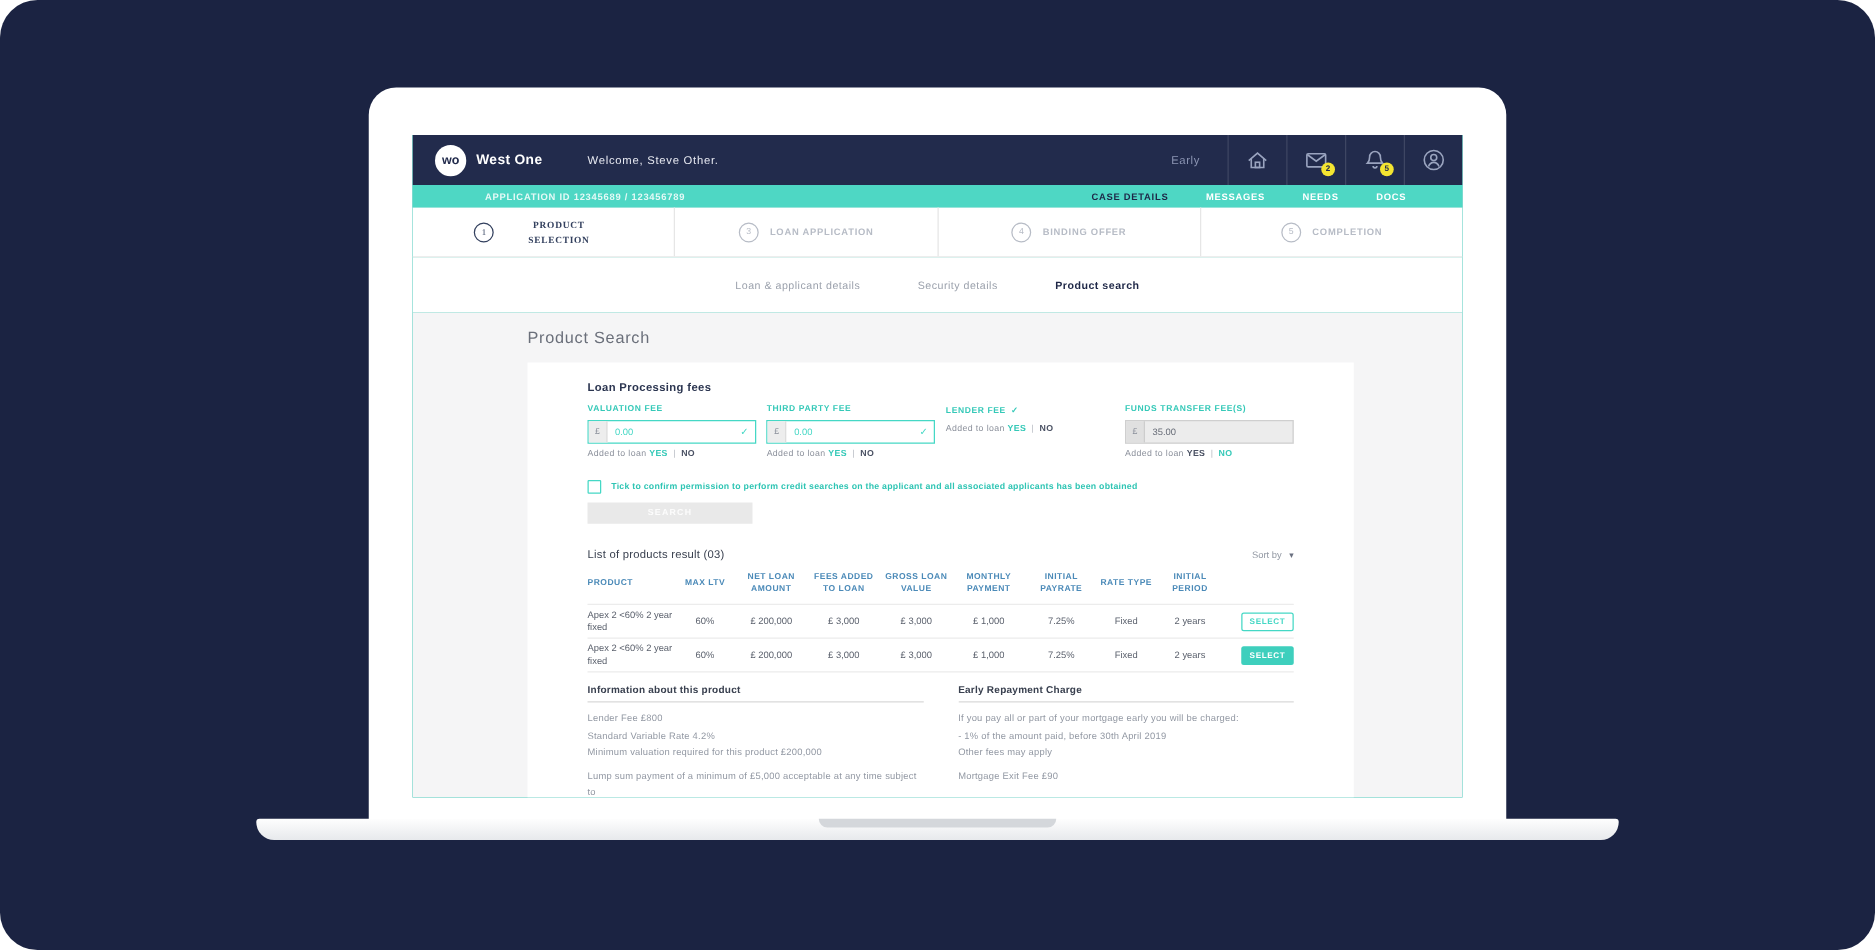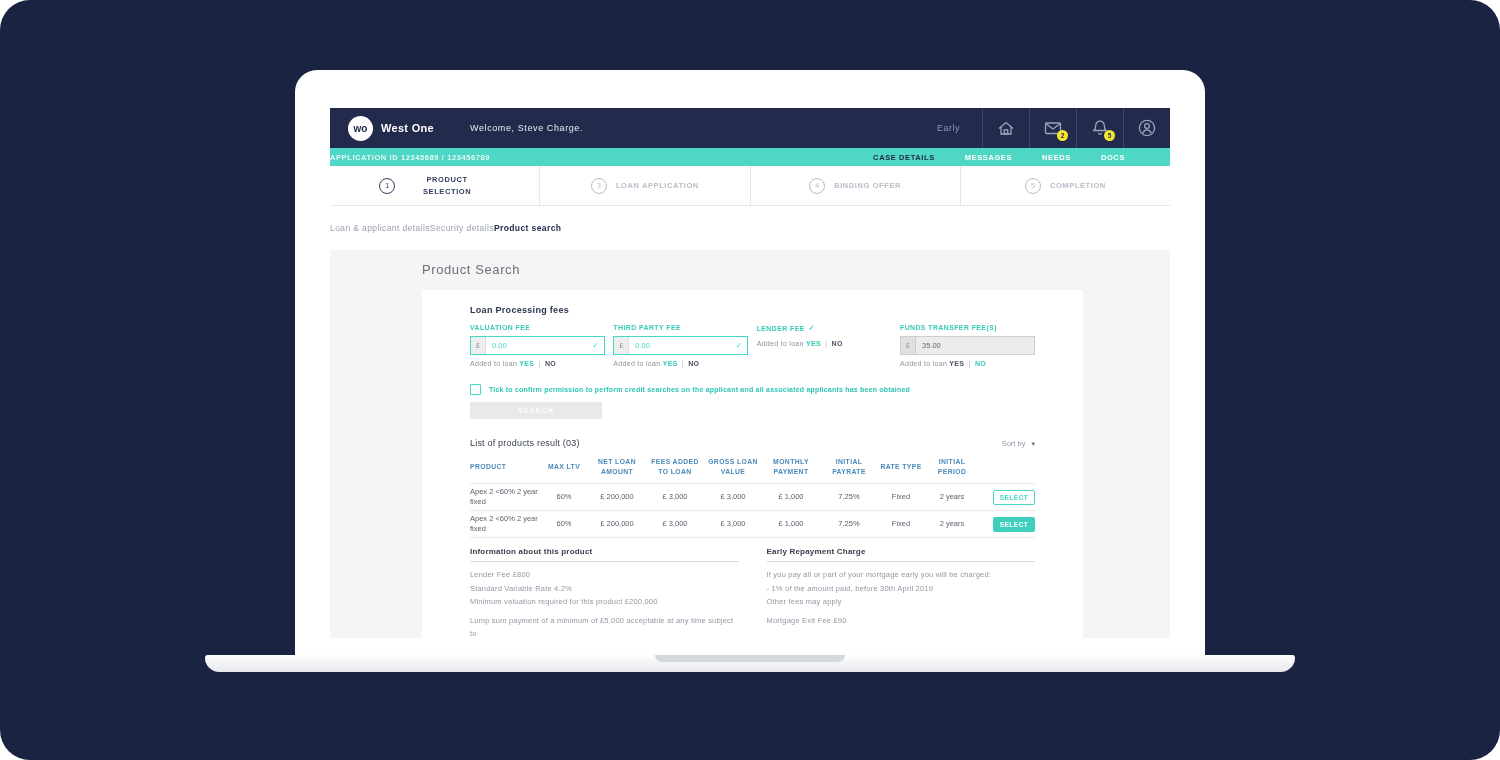--- a/index.html
+++ b/index.html
@@ -19,38 +19,38 @@
   .logo-text { font-size:11px; font-weight:bold; letter-spacing:.3px; }
   .welcome { font-size:9px; letter-spacing:.6px; color:#e8eaf2; }
   .nav-right { margin-left:auto; display:flex; align-items:center; height:100%; }
   .logout { font-size:9px; color:#8d96b4; letter-spacing:.5px; padding:0 22px; cursor:pointer; }
   .icon-cell { width:47px; height:100%; border-left:1px solid rgba(255,255,255,.13); display:flex; align-items:center; justify-content:center; position:relative; cursor:pointer; }
   .icon-cell svg { stroke:#9aa4bf; fill:none; stroke-width:1.3; }
   .badge { position:absolute; right:8px; bottom:7px; min-width:11px; height:11px; border-radius:50%; background:#f4e531; color:#222b4c; font-size:6.5px; font-weight:bold; display:flex; align-items:center; justify-content:center; }
 
   
   .appbar { height:18px; background:#4ed7c4; display:flex; align-items:center; font-size:7.5px; font-weight:bold; letter-spacing:.6px; }
-  .app-id { color:rgba(255,255,255,.85); }
+  .app-id { padding-left:58px; color:rgba(255,255,255,.85); }
   .appbar-links { margin-left:auto; display:flex; gap:30px; padding-right:45px; }
   .appbar-link { color:#fff; cursor:pointer; }
   .appbar-link.active { color:#1e2747; }
 
   
   .wizard { height:40px; background:#fff; border-bottom:1px solid #e8e8e8; display:flex; }
   .step { flex:1; display:flex; align-items:center; justify-content:center; gap:9px; border-left:1px solid #e6e6e6; }
   .step:first-child { border-left:none; }
   .step-num { width:16px; height:16px; border-radius:50%; border:1px solid currentColor; font-size:7px; display:flex; align-items:center; justify-content:center; flex:none; }
   .step-label { font-size:7.5px; font-weight:bold; letter-spacing:.6px; text-align:center; max-width:86px; line-height:1.5; }
-  .step.done { color:#33405e; }
+  .step.done { color:#33405e;font-family:Liberation Serif, serif; }
   .step.active { background:#363f58; color:#fff; border-left:none; }
   .step.active + .step { border-left:none; }
   .step.todo { color:#b7bcc6; }
 
   
-  .subtabs { height:44px; background:#fff; display:flex; align-items:center; justify-content:flex-start; }
+  .subtabs { height:44px; background:#fff; display:flex; align-items:center; justify-content:center; gap:46px; }
   .subtab { font-size:8.5px; color:#9ba1ac; letter-spacing:.4px; cursor:pointer; }
   .subtab.active { color:#1e2747; font-weight:bold; }
 
   
   .content { height:388px; background:#f5f5f6; position:relative; }
   .page-title { position:absolute; left:92px; top:12px; font-size:13px; color:#6a6f7a; letter-spacing:.6px; }
   .card { position:absolute; left:92px; top:40px; width:661px; height:348px; background:#fff; padding:0 48px; overflow:hidden; }
 
   .fees-title { padding-top:15px; font-size:9px; font-weight:bold; color:#2b3550; letter-spacing:.3px; }
   .fee-row { margin-top:9px; display:flex; justify-content:space-between; }
@@ -105,21 +105,21 @@
 
 <div class="stage">
   <div class="screen">
     <div class="viewport">
 
       <div class="navbar">
         <div class="logo">
           <div class="logo-circle">wo</div>
           <div class="logo-text">West One</div>
         </div>
-        <div class="welcome">Welcome, Steve Charge.</div>
+        <div class="welcome">Welcome, Steve Other.</div>
         <div class="nav-right">
           <span class="logout">Early</span>
           <div class="icon-cell">
             <svg width="20" height="20" viewBox="0 0 20 20">
                 <path d="M3 10.5 L10 4.5 L17 10.5"></path>
                 <path d="M5 9 V16 H15 V9"></path>
                 <rect x="8.3" y="11.8" width="3.4" height="4.2"></rect>
               </svg>
           </div>
           <div class="icon-cell">

